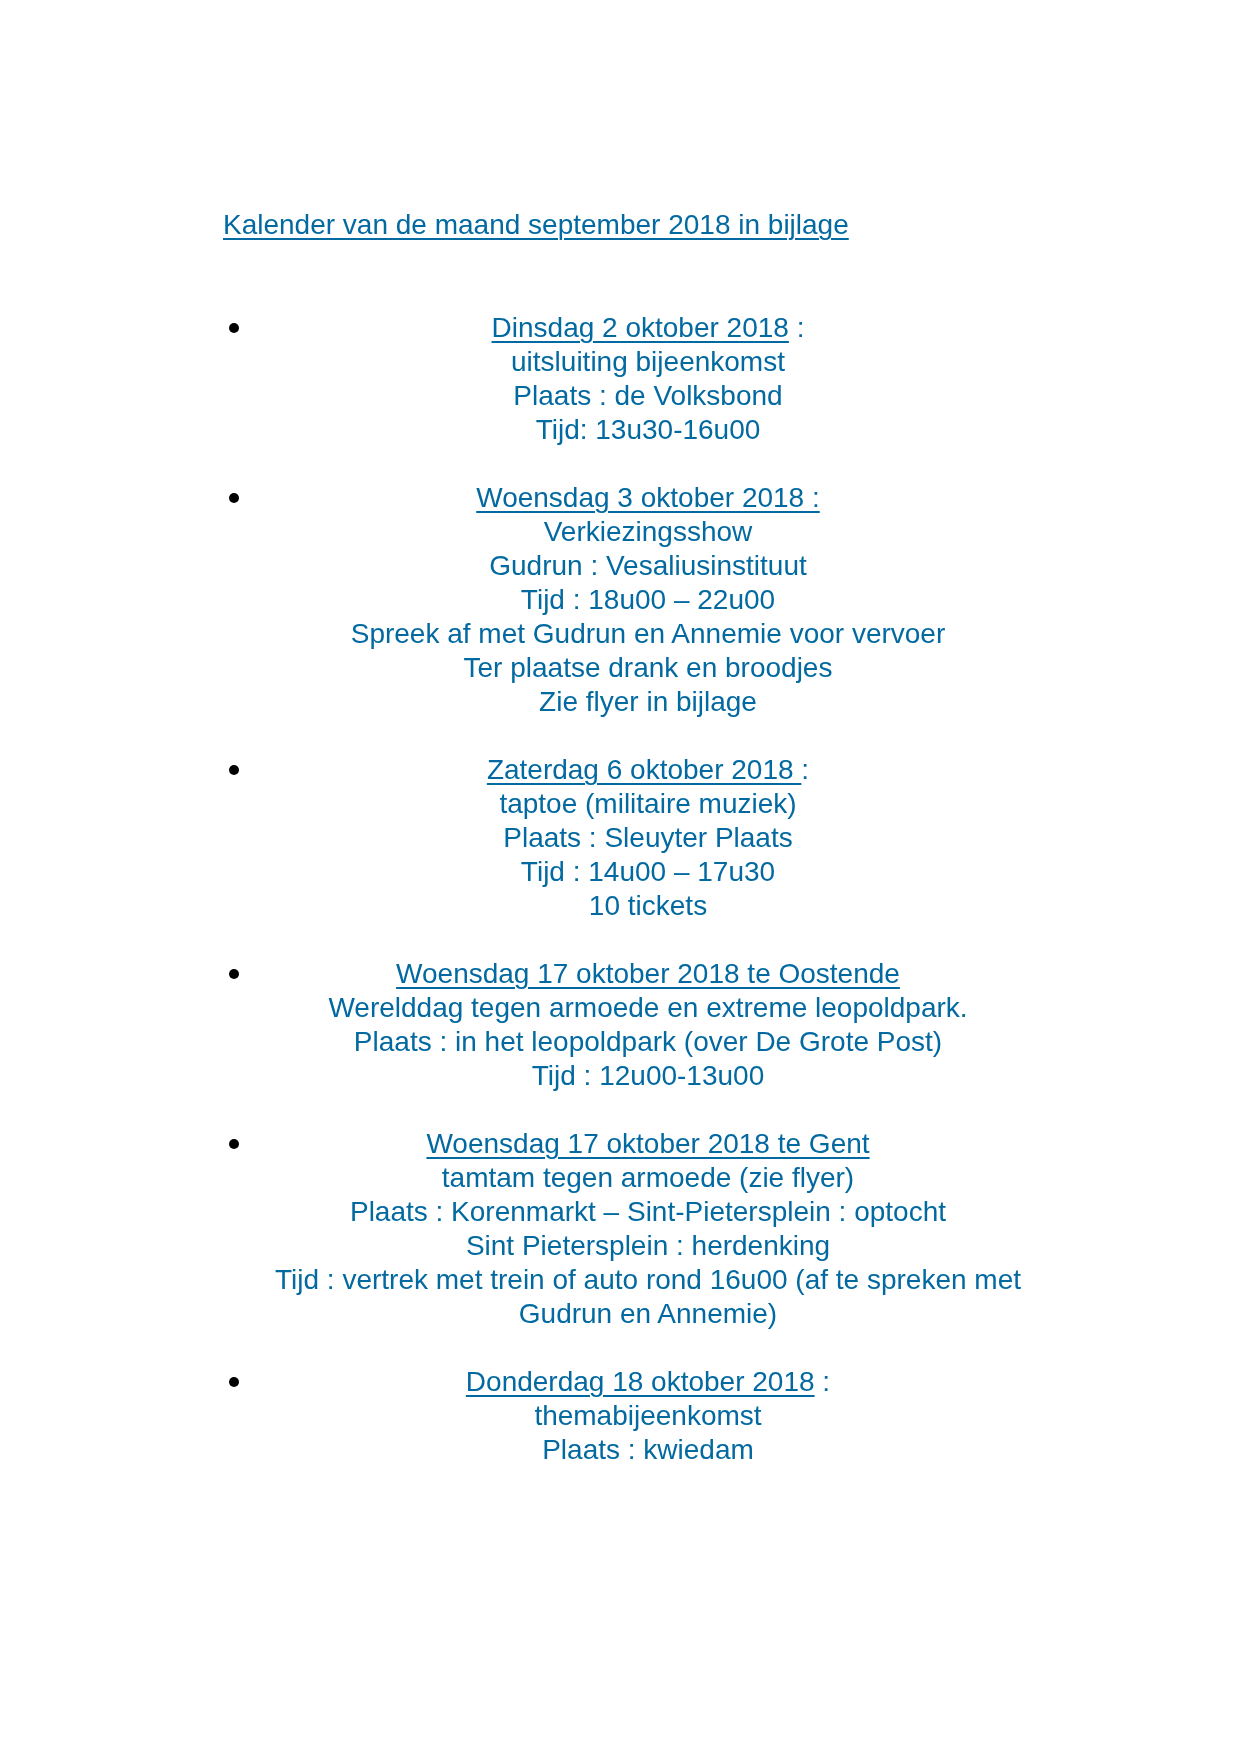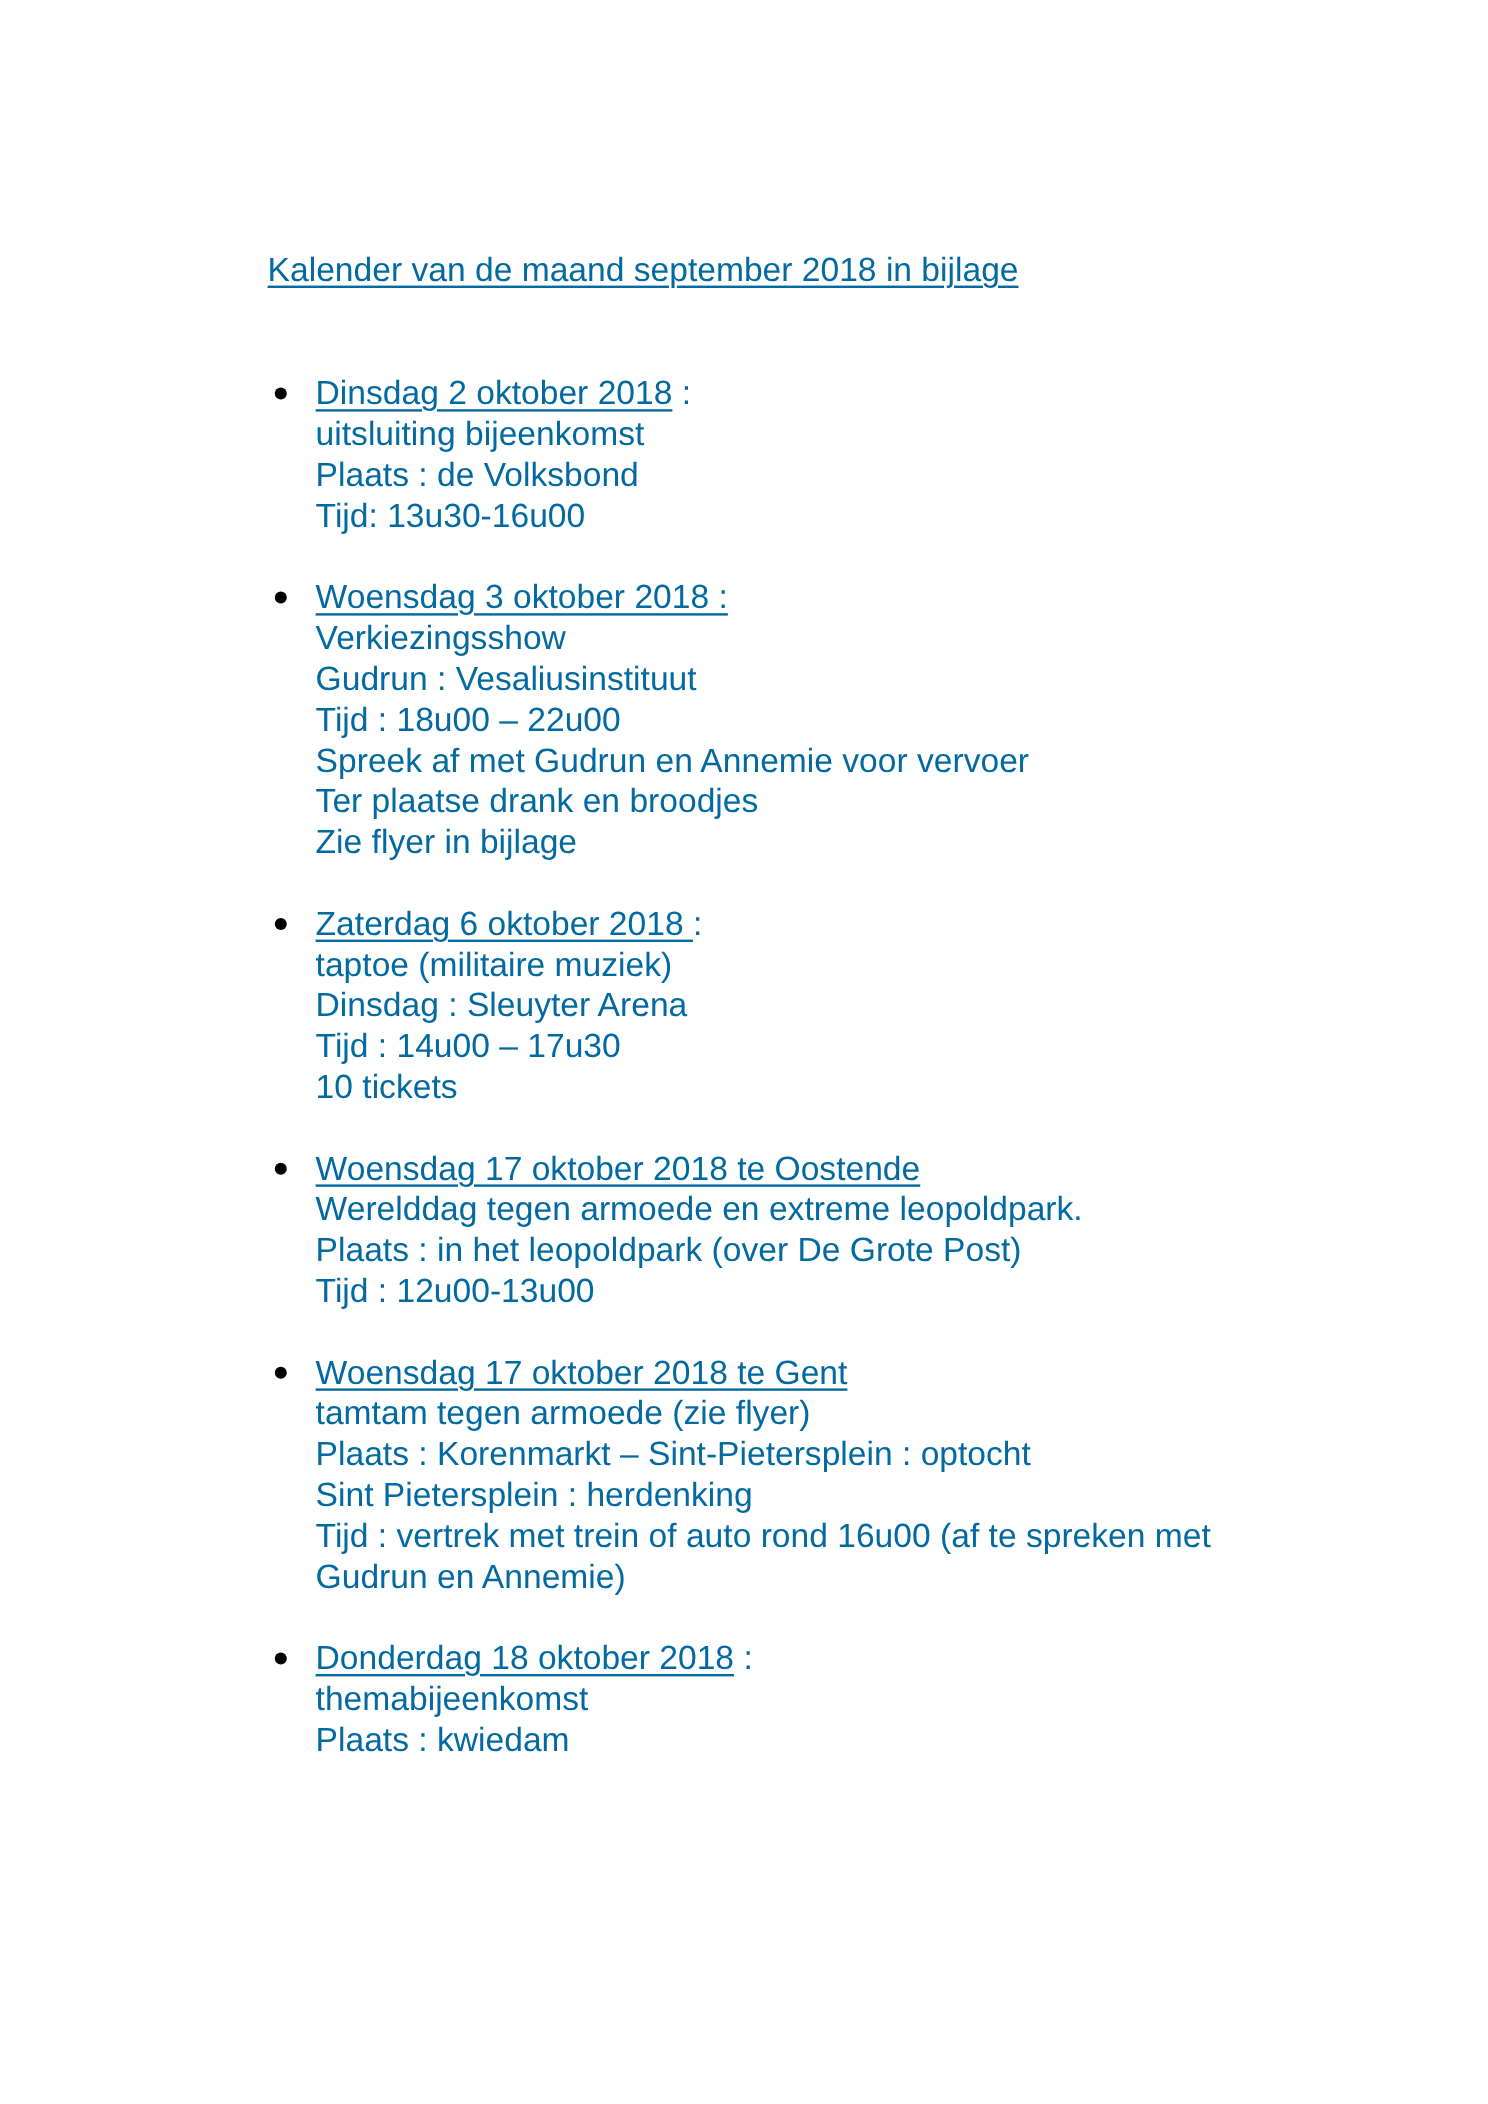--- a/index.html
+++ b/index.html
@@ -29,20 +29,21 @@
     text-decoration: underline;
     text-decoration-thickness: 2px;
     text-underline-offset: 4px;
     margin-bottom: 69px;
     white-space: nowrap;
   }
   .event {
     position: relative;
     padding-left: 40px;
     margin-bottom: 34px;
+    text-align: center;
   }
   .bullet {
     position: absolute;
     left: 6px;
     top: 12px;
     width: 10px;
     height: 10px;
     border-radius: 50%;
     background: #000000;
   }
@@ -82,21 +83,21 @@
       <div class="event-line">Tijd : 18u00 – 22u00</div>
       <div class="event-line">Spreek af met Gudrun en Annemie voor vervoer</div>
       <div class="event-line">Ter plaatse drank en broodjes</div>
       <div class="event-line">Zie flyer in bijlage</div>
     </div>
 
     <div class="event">
       <span class="bullet"></span>
       <div class="event-heading"><span class="date-underlined">Zaterdag 6 oktober 2018 </span><span>:</span></div>
       <div class="event-line">taptoe (militaire muziek)</div>
-      <div class="event-line">Dinsdag : Sleuyter Arena</div>
+      <div class="event-line">Plaats : Sleuyter Plaats</div>
       <div class="event-line">Tijd : 14u00 – 17u30</div>
       <div class="event-line">10 tickets</div>
     </div>
 
     <div class="event">
       <span class="bullet"></span>
       <div class="event-heading"><span class="date-underlined">Woensdag 17 oktober 2018 te Oostende</span><span></span></div>
       <div class="event-line">Werelddag tegen armoede en extreme leopoldpark.</div>
       <div class="event-line">Plaats : in het leopoldpark (over De Grote Post)</div>
       <div class="event-line">Tijd : 12u00-13u00</div>

